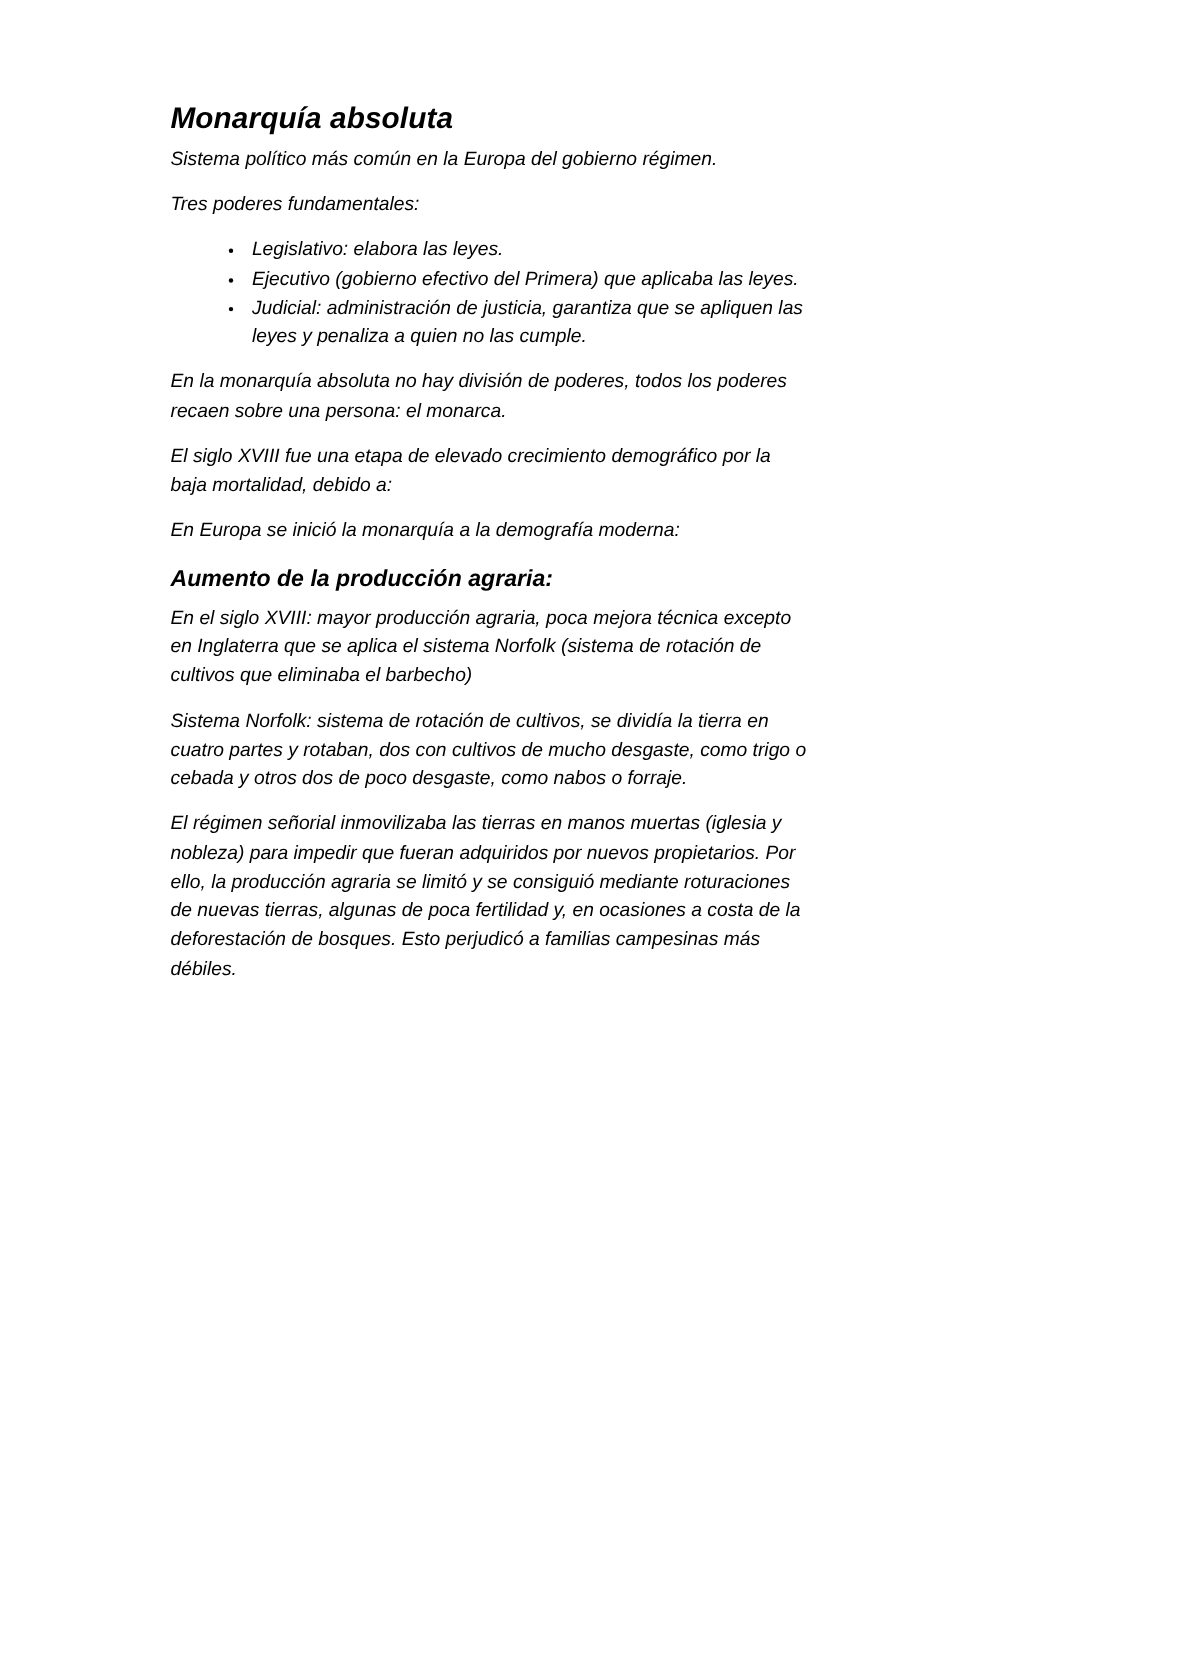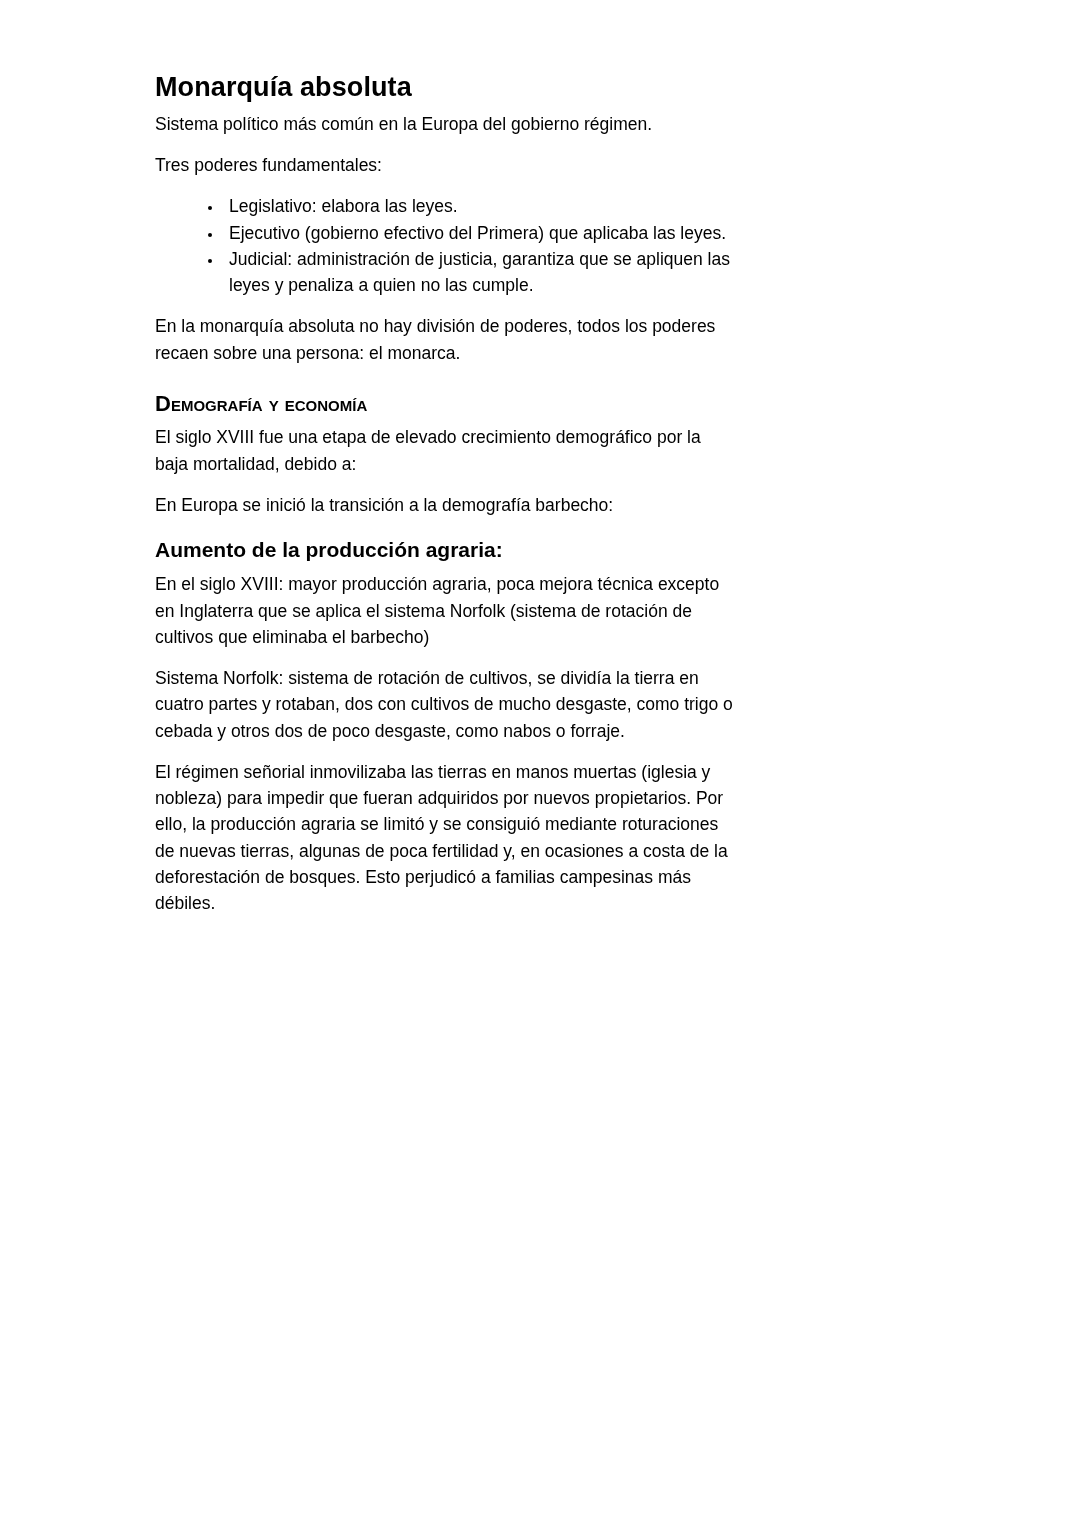--- a/index.html
+++ b/index.html
@@ -11,22 +11,23 @@
     width: 1080px;
     min-height: 1525px;
     font-family: "Liberation Sans", sans-serif;
     color: #000000;
     -webkit-font-smoothing: antialiased;
   }
   .page {
     box-sizing: border-box;
     width: 888px;
     min-height: 1525px;
-    padding: 71px 152px 60px 155px;
+    padding: 91px 152px 60px 155px;
     background: #ffffff;
+    font-style: italic;
   }
   .doc h1 {
     font-size: 27px;
     font-weight: 700;
     margin: 0 0 6px 0;
     line-height: 1.25;
     letter-spacing: 0.1px;
   }
   .doc h2 {
     font-size: 22px;
@@ -73,26 +74,25 @@
 
   <ul>
     <li>Legislativo: elabora las leyes.</li>
     <li>Ejecutivo (gobierno efectivo del Primera) que aplicaba las leyes.</li>
     <li>Judicial: administración de justicia, garantiza que se apliquen las leyes y penaliza a quien no las cumple.</li>
   </ul>
 
   <p>En la monarquía absoluta no hay división de poderes, todos los poderes recaen sobre una persona: el monarca.</p>
 
 
-  <h2>Demografía y economía</h2>
 
   <p>El siglo XVIII fue una etapa de elevado crecimiento demográfico por la baja mortalidad, debido a:</p>
 
 
-  <p>En Europa se inició la transición a la demografía barbecho:</p>
+  <p>En Europa se inició la monarquía a la demografía moderna:</p>
 
 
   <h3>Aumento de la producción agraria:</h3>
 
   <p>En el siglo XVIII: mayor producción agraria, poca mejora técnica excepto en Inglaterra que se aplica el sistema Norfolk (sistema de rotación de cultivos que eliminaba el barbecho)</p>
 
   <p>Sistema Norfolk: sistema de rotación de cultivos, se dividía la tierra en cuatro partes y rotaban, dos con cultivos de mucho desgaste, como trigo o cebada y otros dos de poco desgaste, como nabos o forraje.</p>
 
   <p>El régimen señorial inmovilizaba las tierras en manos muertas (iglesia y nobleza) para impedir que fueran adquiridos por nuevos propietarios. Por ello, la producción agraria se limitó y se consiguió mediante roturaciones de nuevas tierras, algunas de poca fertilidad y, en ocasiones a costa de la deforestación de bosques. Esto perjudicó a familias campesinas más débiles.</p>
 

